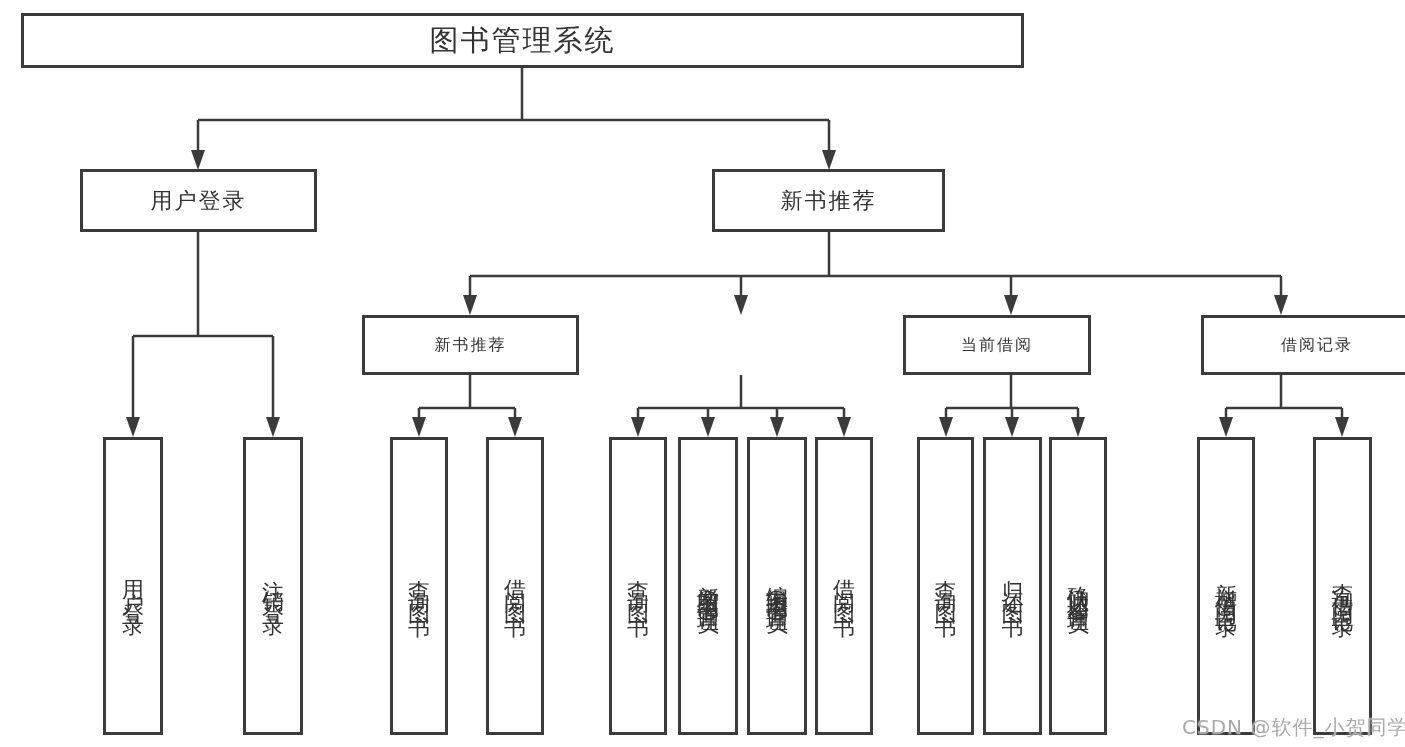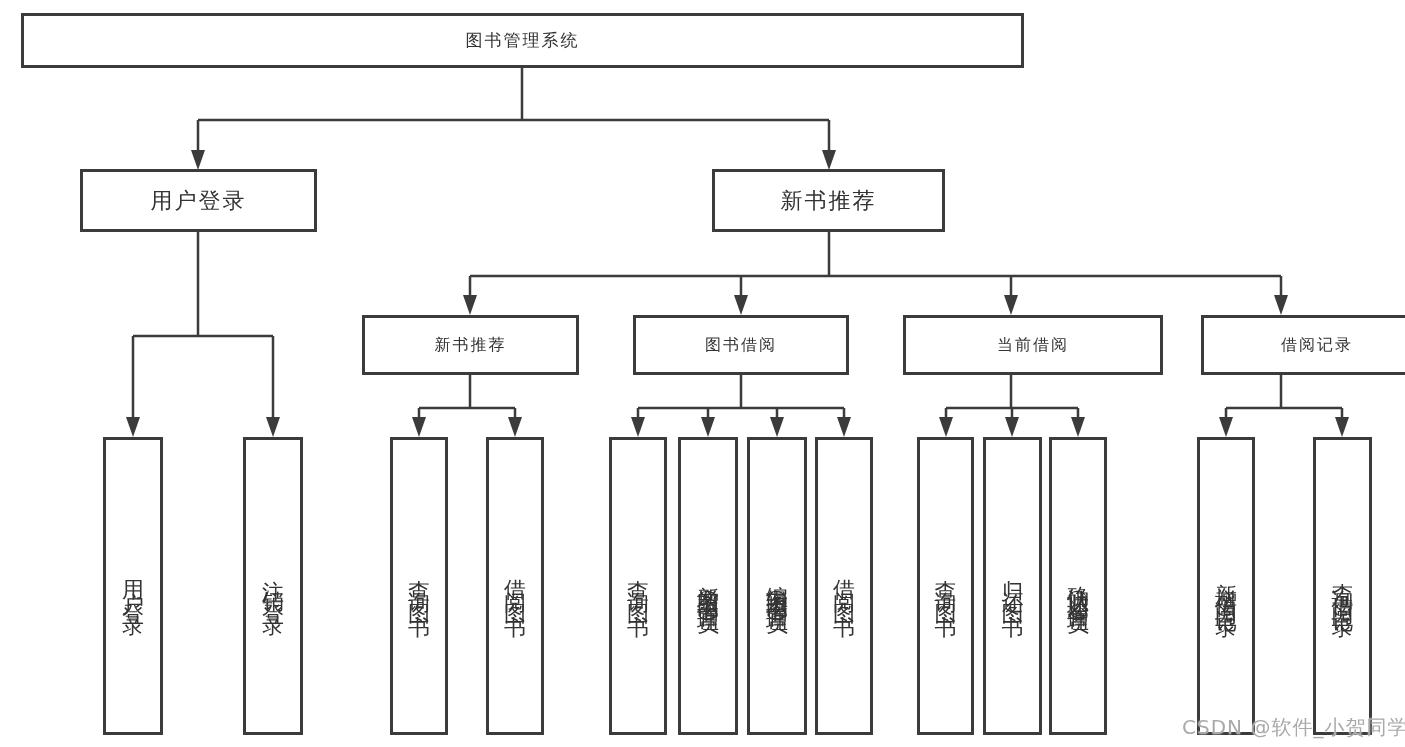--- a/index.html
+++ b/index.html
@@ -26,28 +26,28 @@
     position: absolute;
     background: #ffffff;
     border: 3px solid var(--line);
     display: flex;
     align-items: center;
     justify-content: center;
     color: var(--text);
     z-index: 2;
   }
   .node span { letter-spacing: 2px; white-space: nowrap; }
-  .root-box  { left: 21px;  top: 13px;  width: 1003px; height: 55px; font-size: 17px; }
+  .root-box  { left: 21px;  top: 13px;  width: 1003px; height: 55px; font-size: 29px; }
   .lvl2      { top: 169px; height: 63px; font-size: 22px; }
   .b-userlogin { left: 80px;  width: 237px; }
   .b-bookmgmt  { left: 712px; width: 233px; }
   .lvl3      { top: 315px; height: 60px; font-size: 16px; }
   .b-newbook   { left: 362px;  width: 217px; }
   .b-borrow    { left: 633px;  width: 216px; }
-  .b-current   { left: 903px;  width: 260px; }
+  .b-current   { left: 903px;  width: 188px; }
   .b-records   { left: 1201px; width: 232px; }
   .leaf      { top: 437px; height: 298px; }
   .leaf .vtext {
     writing-mode: vertical-rl;
     text-orientation: mixed;
     font-size: 22px;
     letter-spacing: 12px;
     line-height: 1.1;
     white-space: nowrap;
   }
@@ -130,23 +130,20 @@
   <div class="node lvl2 b-userlogin">
     <span>用户登录</span>
   </div>
   <div class="node lvl2 b-bookmgmt">
     <span>新书推荐</span>
   </div>
 
   <div class="node lvl3 b-newbook">
     <span>新书推荐</span>
   </div>
-  <div class="node lvl3 b-borrow">
-    <span>图书借阅</span>
-  </div>
   <div class="node lvl3 b-current">
     <span>当前借阅</span>
   </div>
   <div class="node lvl3 b-records">
     <span>借阅记录</span>
   </div>
 
   <div class="node leaf lf1">
     <span class="vtext">用户登录</span>
   </div>

